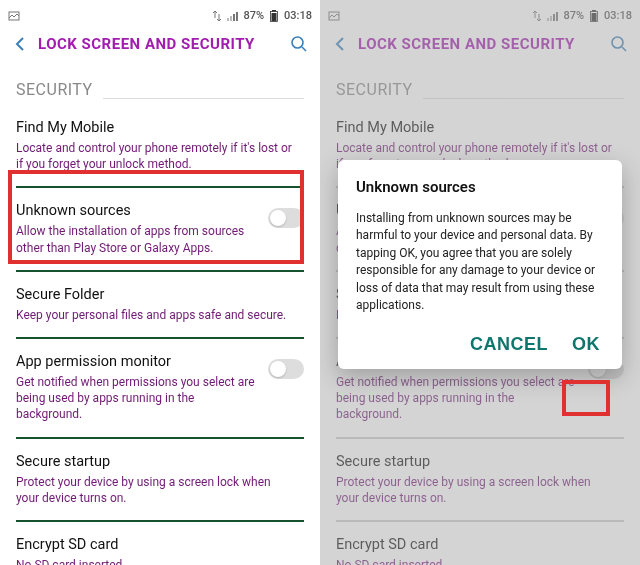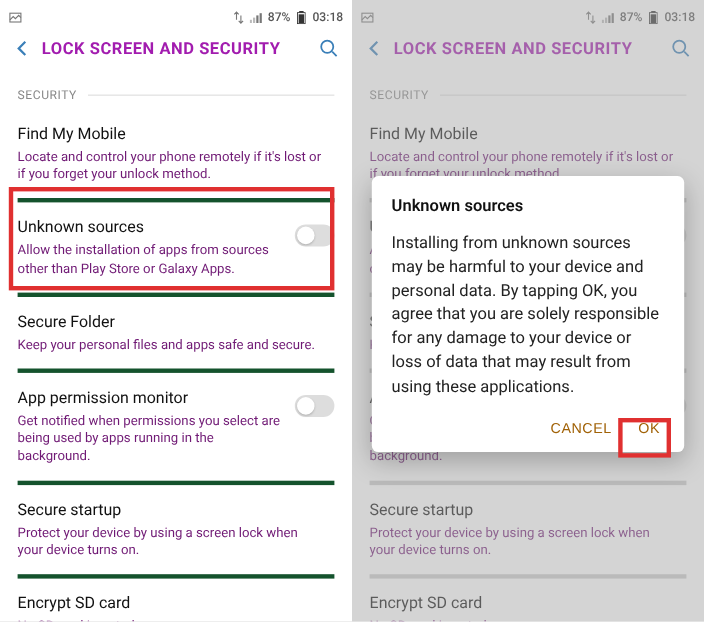--- a/index.html
+++ b/index.html
@@ -8,37 +8,37 @@
   .phone { width: 320px; height: 565px; background: #fff; position: relative; overflow: hidden; }
   .phone.right { background: #d8d8d8; }
   .status-bar { height: 22px; display: flex; align-items: flex-end; justify-content: space-between; padding: 0 8px; font-size: 11px; color: #555; }
   .status-bar .sb-left { display:flex; gap:4px; align-items:center;}
   .status-bar .sb-right { display:flex; gap:4px; align-items:center; font-weight:500;}
   .sb-ico { width:12px; height:12px; display:inline-flex; align-items:center; justify-content:center;}
   .app-bar { height: 44px; display: flex; align-items: center; padding: 0 12px; gap: 10px; }
   .back-ico { color:#3a7fb8; }
   .app-title { flex:1; font-size: 15px; font-weight: 700; letter-spacing: 0.5px; color:#a21caf; }
   .search-ico { color:#3a7fb8; }
-  .section-hdr { display:flex; align-items:center; gap:10px; padding: 14px 16px 6px 16px; font-size: 11px; letter-spacing: 0.5px; color:#888;}
+  .section-hdr { display:flex; align-items:flex-end; gap:10px; padding: 14px 16px 6px 16px; font-size: 16px; letter-spacing: 0.5px; color:#888;}
   .section-hdr .line { flex:1; height:1px; background:#ddd; }
   .items { padding: 0 16px; }
-  .item { padding: 14px 0; border-bottom: 4px solid #14532d; position:relative; display:flex; align-items:flex-start; }
+  .item { padding: 14px 0; border-bottom: 2px solid #14532d; position:relative; display:flex; align-items:flex-start; }
   .item .txt { flex:1; padding-right:8px;}
   .item-title { font-size: 14.5px; color:#111; margin-bottom:4px; }
   .item-desc { font-size: 12px; color:#701a75; line-height:1.35; }
   .toggle { width:36px; height:20px; background:#ddd; border-radius:20px; position:relative; margin-top:6px; flex-shrink:0;}
   .toggle::after { content:""; position:absolute; width:16px; height:16px; background:#fff; border-radius:50%; top:2px; left:2px; box-shadow:0 1px 2px rgba(0,0,0,0.2);}
   .highlight-box { border:4px solid #e03030; position:absolute; pointer-events:none; }
   .hl1 { left:8px; top:170px; width:296px; height:94px; }
   .hl2 { left:562px; top:380px; width:48px; height:36px; z-index:30;}
   .dialog { position:absolute; left:18px; right:18px; top:160px; background:#fff; border-radius:6px; box-shadow:0 8px 24px rgba(0,0,0,0.25); padding:18px 18px 10px 18px; z-index:20;}
   .dlg-title { font-size:15px; font-weight:600; margin-bottom:14px; color:#111;}
-  .dlg-body { font-size:15px; color:#222; line-height:1.45; margin-bottom:14px;}
+  .dlg-body { font-size:12px; color:#222; line-height:1.45; margin-bottom:14px;}
   .dlg-btns { display:flex; justify-content:flex-end; gap:24px; padding:6px 4px 4px 0;}
-  .dlg-btn { font-size:13px; font-weight:400; color:#a16207; letter-spacing:0.5px; background:none; border:none; cursor:pointer;}
+  .dlg-btn { font-size:18px; font-weight:700; color:#0f766e; letter-spacing:0.5px; background:none; border:none; cursor:pointer;}
   .right .status-bar, .right .app-bar, .right .section-hdr, .right .items { opacity:0.92; }
   .right .item { border-bottom-color:#ccc; }
   .phone.right .content-back { background:#fff; position:absolute; inset:0; z-index:0;}
   .phone.right .overlay-dim { position:absolute; inset:0; background:rgba(160,160,160,0.45); z-index:5;}
   .phone.right > .status-bar, .phone.right > .app-bar, .phone.right > .section-hdr, .phone.right > .items { position:relative; z-index:1;}
   svg { display:block; }
 </style>
 </head>
 <body>
 

